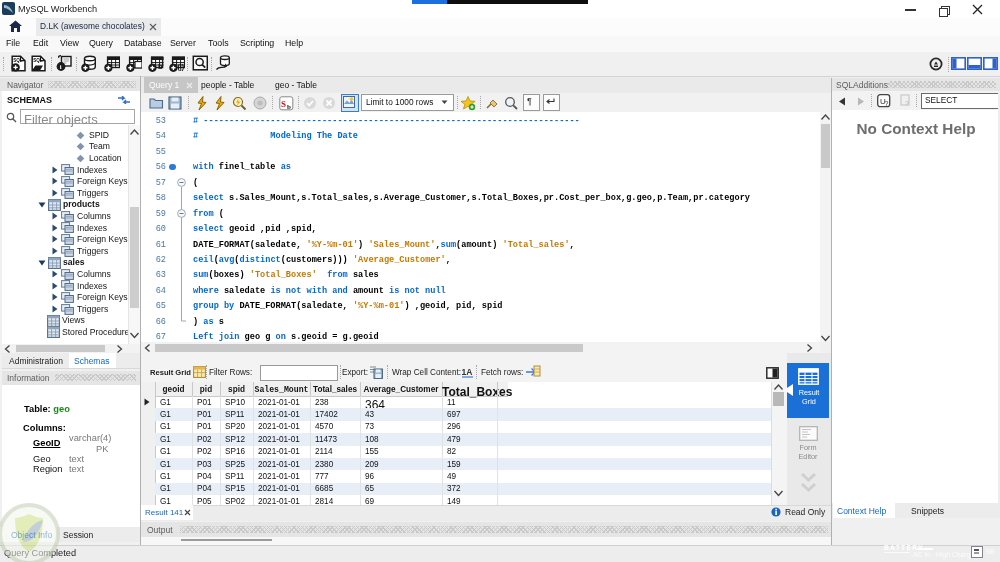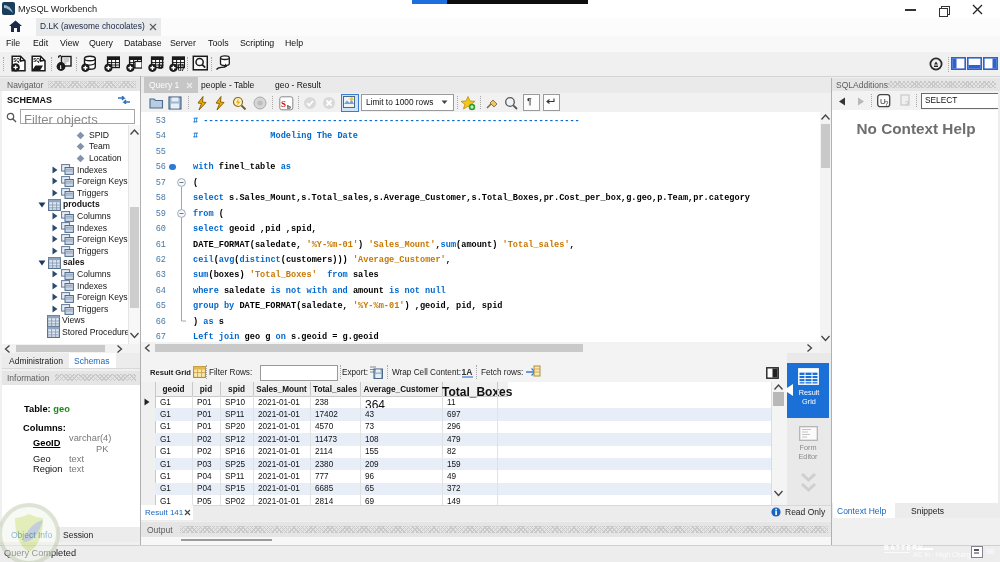--- a/index.html
+++ b/index.html
@@ -351,21 +351,21 @@
 <div class="abs" style="left:140px;top:76px;width:1px;height:469px;background:#b0b0b0;"></div>
 <div class="abs" style="left:831px;top:78px;width:1px;height:467px;background:#b0b0b0;"></div>
 
 <div class="abs" style="left:141px;top:77px;width:690px;height:16px;background:#eaeaea;"></div>
 <div class="abs" style="left:144px;top:77px;width:54px;height:16px;background:#c6c6c6;"></div>
 <div class="abs" style="left:149px;top:80px;font-size:8.5px;color:#fdfdfd;">Query 1</div>
 <svg class="abs" style="left:186px;top:82px;" width="7" height="7" viewBox="0 0 7 7">
     <path d="M1 1 L6 6 M6 1 L1 6" stroke="#ededed" stroke-width="1.2"></path>
   </svg>
 <div class="abs" style="left:201px;top:80px;font-size:8.5px;color:#111;">people - Table</div>
-<div class="abs" style="left:275px;top:80px;font-size:8.5px;color:#111;">geo - Result</div>
+<div class="abs" style="left:275px;top:80px;font-size:8.5px;color:#111;">geo - Table</div>
 
 <div class="abs" style="left:141px;top:93px;width:690px;height:19px;background:#f1f1f1;border-bottom:1px solid #d6d6d6;"></div>
 <svg class="abs" style="left:149px;top:96px;" width="15" height="15" viewBox="0 0 15 15">
     <path d="M1 3 L5 3 L6.5 4.5 L13.5 4.5 L13.5 12 L1 12 Z" fill="#b9cde2" stroke="#4a6a8a" stroke-width="1.1"></path>
   </svg>
 <svg class="abs" style="left:168px;top:96px;" width="15" height="15" viewBox="0 0 15 15">
     <rect x="1" y="1" width="12" height="12" fill="#9fb6cf" stroke="#3f5f7f" stroke-width="1.1"></rect>
     <rect x="3.5" y="1.5" width="7" height="4" fill="#e8eef5"></rect>
     <rect x="3" y="7.5" width="8" height="5" fill="#e8eef5"></rect>
   </svg>
@@ -541,21 +541,21 @@
 
 <div class="abs" style="left:141px;top:382px;width:630px;height:123px;background:#fff;"></div>
 <div class="abs" style="left:141px;top:382px;width:367px;height:14px;background:#f0f0f0;border-bottom:1px solid #c8c8c8;"></div>
 <div class="abs" style="left:141px;top:382px;width:14px;height:123px;background:#f0f0f0;border-right:1px solid #c8c8c8;"></div>
 <div class="abs" style="left:155px;top:385px;width:37px;text-align:center;font-size:8.2px;font-weight:bold;color:#111;">geoid</div>
 <div class="abs" style="left:192px;top:382px;width:1px;height:14px;background:#c8c8c8;"></div>
 <div class="abs" style="left:192px;top:385px;width:28px;text-align:center;font-size:8.2px;font-weight:bold;color:#111;">pid</div>
 <div class="abs" style="left:220px;top:382px;width:1px;height:14px;background:#c8c8c8;"></div>
 <div class="abs" style="left:220px;top:385px;width:33px;text-align:center;font-size:8.2px;font-weight:bold;color:#111;">spid</div>
 <div class="abs" style="left:253px;top:382px;width:1px;height:14px;background:#c8c8c8;"></div>
-<div class="abs" style="left:253px;top:385px;width:57px;text-align:center;font-size:8.2px;font-weight:bold;color:#111;">Sales_Mount</div>
+<div class="abs" style="left:253px;top:385px;width:57px;text-align:center;font-size:8.2px;font-weight:bold;color:#111;font-family:Liberation Mono, monospace;">Sales_Mount</div>
 <div class="abs" style="left:310px;top:382px;width:1px;height:14px;background:#c8c8c8;"></div>
 <div class="abs" style="left:310px;top:385px;width:50px;text-align:center;font-size:8.2px;font-weight:bold;color:#111;">Total_sales</div>
 <div class="abs" style="left:360px;top:382px;width:1px;height:14px;background:#c8c8c8;"></div>
 <div class="abs" style="left:360px;top:385px;width:82px;text-align:center;font-size:8.2px;font-weight:bold;color:#111;">Average_Customer</div>
 <div class="abs" style="left:442px;top:382px;width:1px;height:14px;background:#c8c8c8;"></div>
 <div class="abs" style="left:442px;top:385px;width:55px;text-align:center;font-size:12px;font-weight:bold;color:#111;">Total_Boxes</div>
 <div class="abs" style="left:497px;top:382px;width:1px;height:14px;background:#c8c8c8;"></div>
 <div class="abs" style="left:160px;top:397.5px;font-size:8.2px;color:#111;">G1</div>
 <div class="abs" style="left:197px;top:397.5px;font-size:8.2px;color:#111;">P01</div>
 <div class="abs" style="left:225px;top:397.5px;font-size:8.2px;color:#111;">SP10</div>

